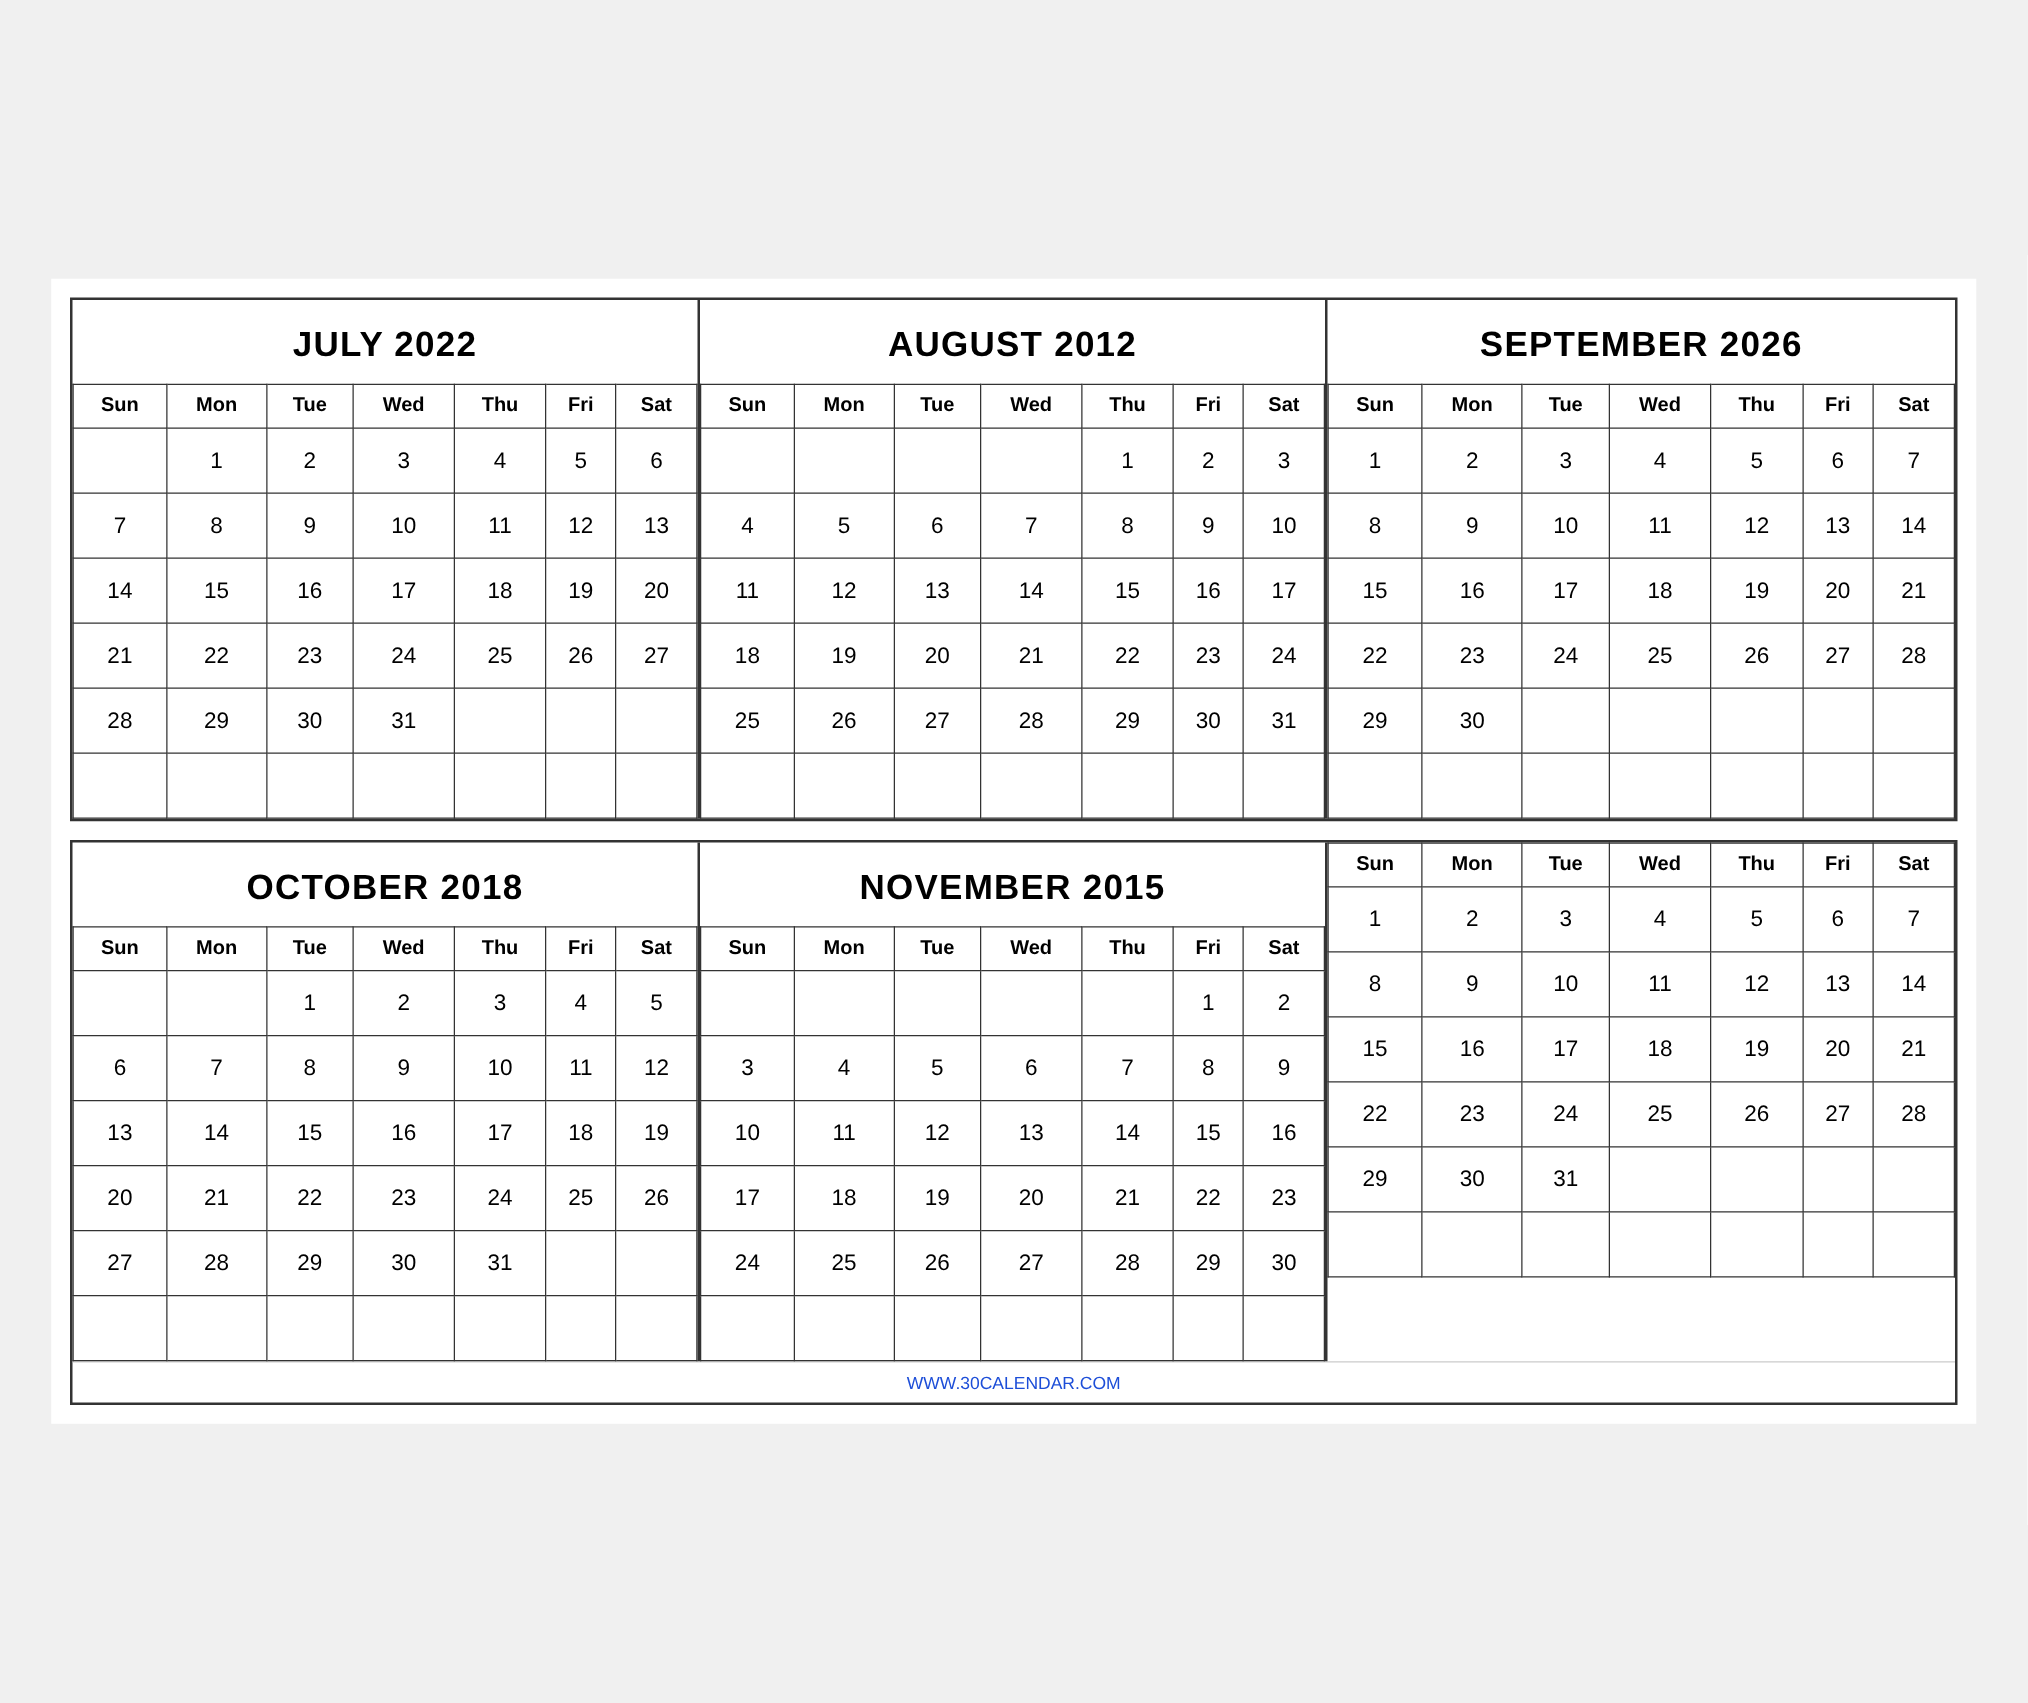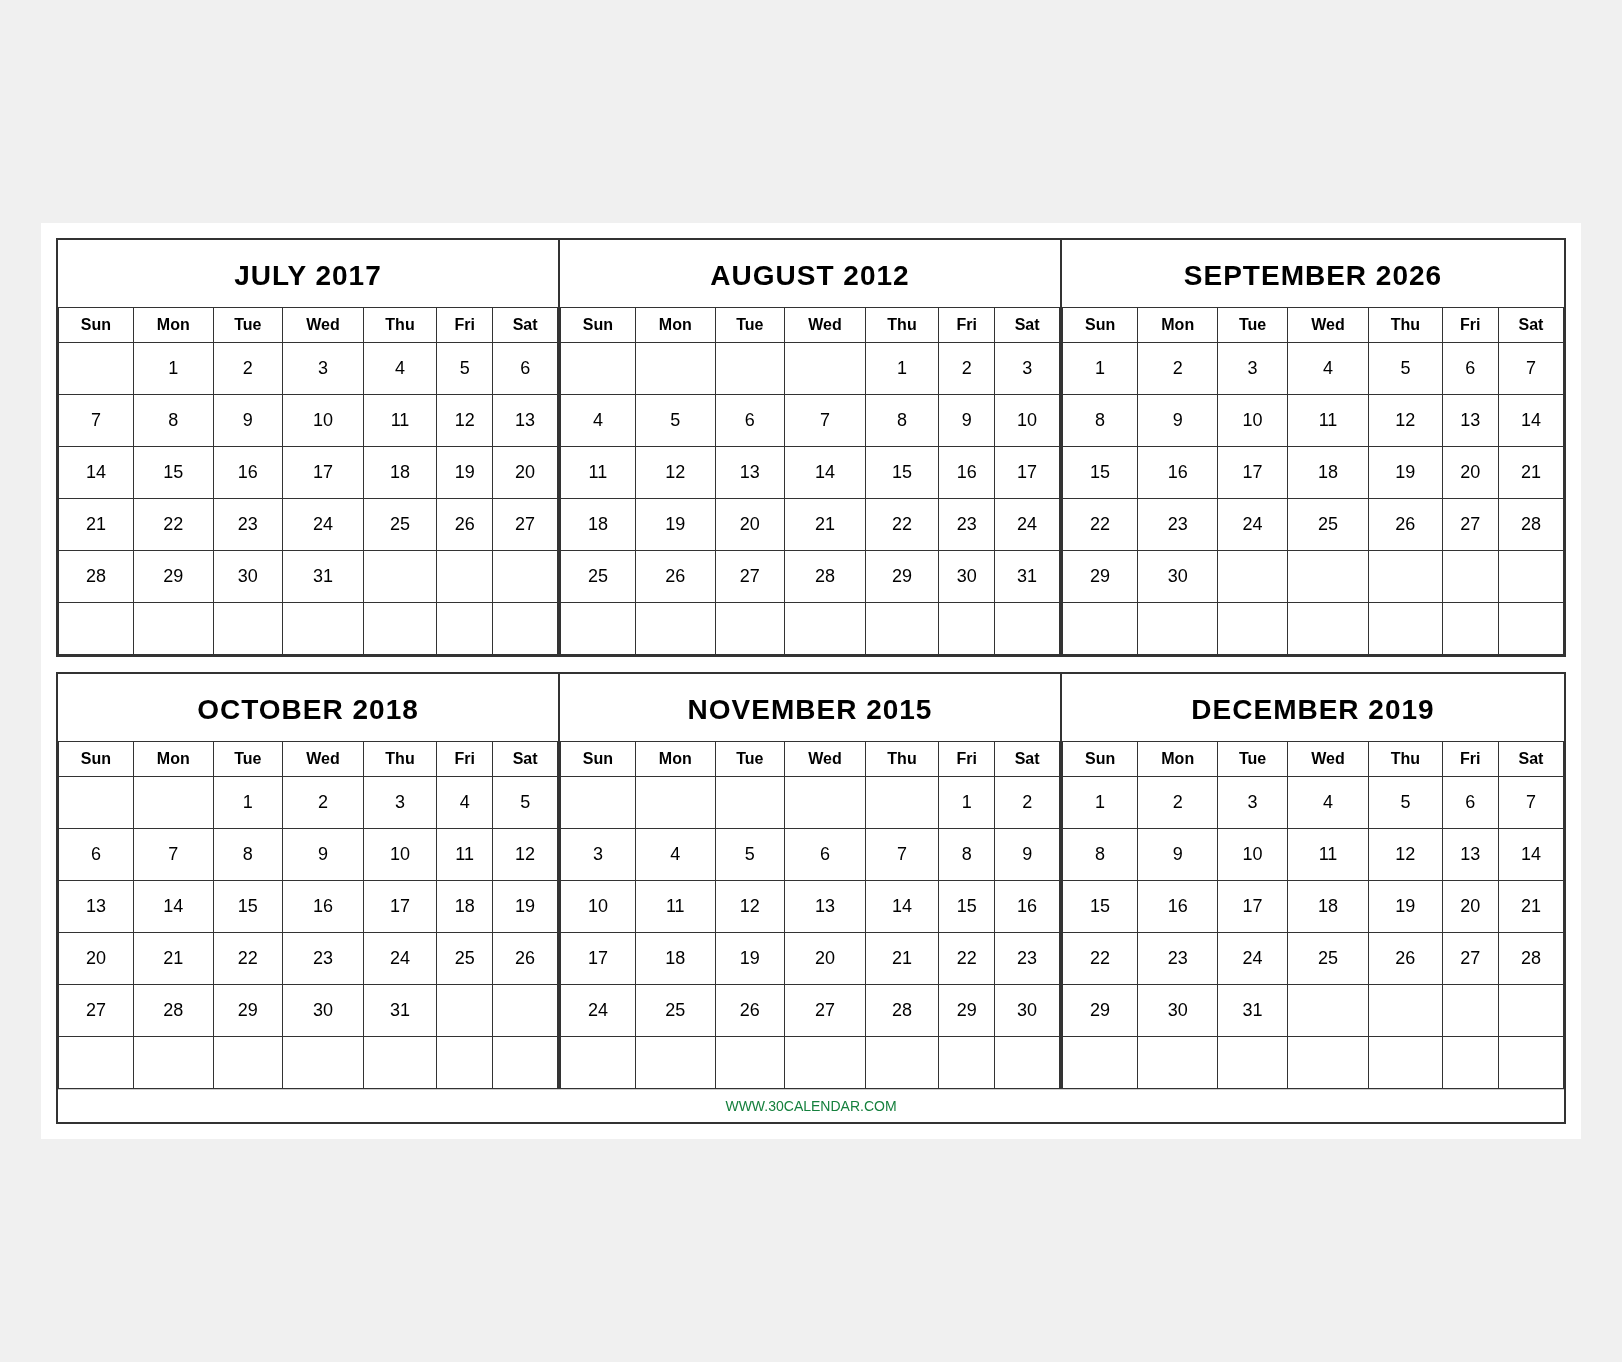--- a/index.html
+++ b/index.html
@@ -55,34 +55,34 @@
       text-align: center;
       padding: 10px 4px;
       font-size: 18px;
       height: 52px;
       vertical-align: middle;
     }
     .footer-text {
       text-align: center;
       padding: 8px;
       font-size: 14px;
-      color: #15803d;
+      color: #1d4ed8;
       border-top: 1px solid #ccc;
     }
   </style>
 </head>
 <body>
 
 <div class="outer-wrapper">
 
   <div class="calendar-section">
     <div class="months-row">
 
       <div class="month-block">
-        <div class="month-title">JULY 2017</div>
+        <div class="month-title">JULY 2022</div>
         <table class="cal-table">
           <thead>
             <tr>
               <th>Sun</th>
               <th>Mon</th>
               <th>Tue</th>
               <th>Wed</th>
               <th>Thu</th>
               <th>Fri</th>
               <th>Sat</th>
@@ -438,21 +438,20 @@
                 <td></td>
                 <td></td>
                 <td></td>
                 <td></td>
               </tr>
             </tbody>
         </table>
       </div>
 
       <div class="month-block">
-        <div class="month-title">DECEMBER 2019</div>
         <table class="cal-table">
           <thead>
             <tr>
               <th>Sun</th>
               <th>Mon</th>
               <th>Tue</th>
               <th>Wed</th>
               <th>Thu</th>
               <th>Fri</th>
               <th>Sat</th>

